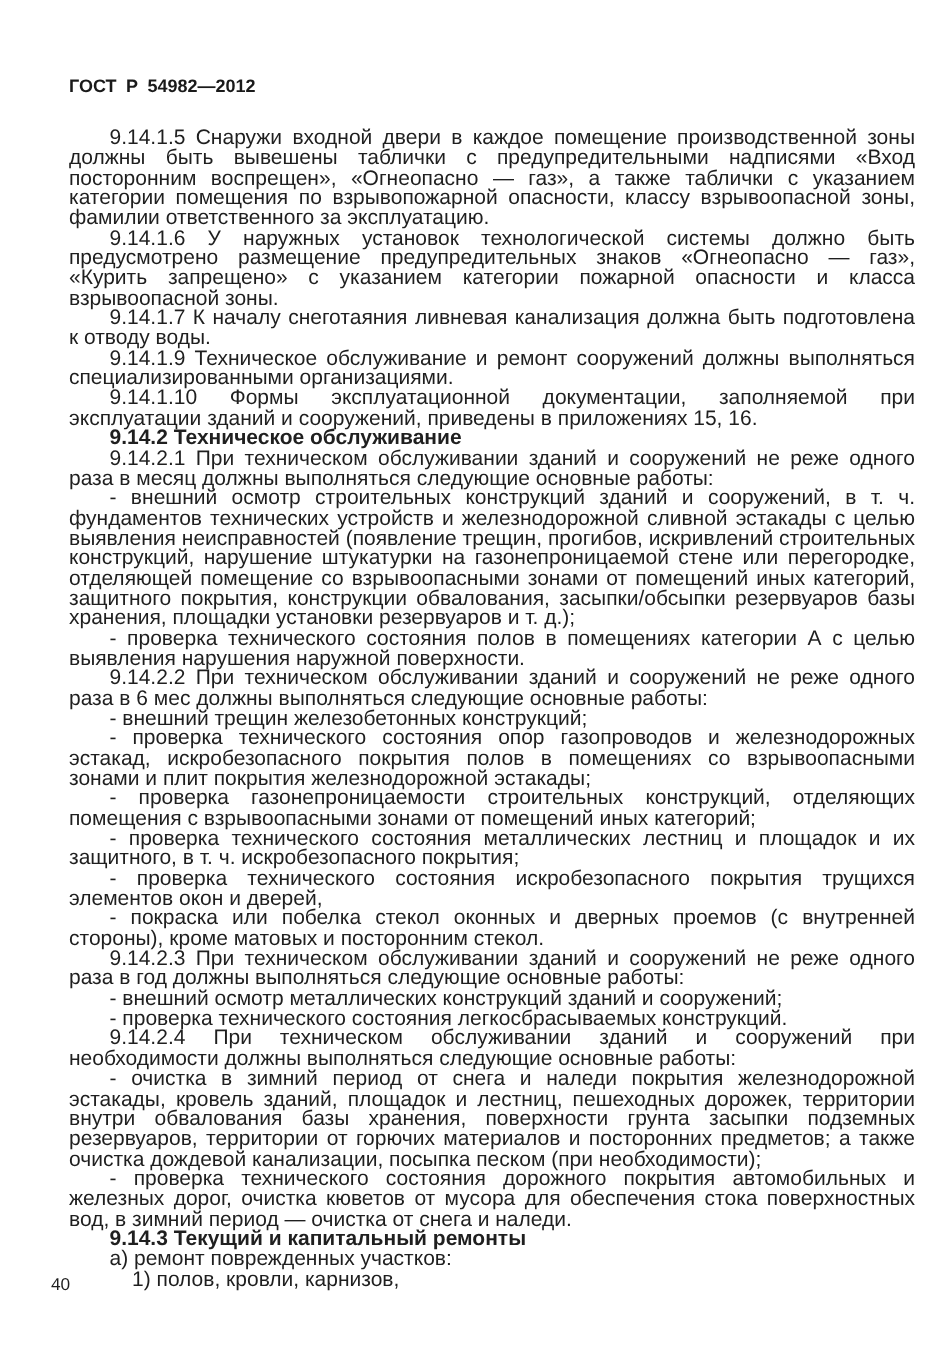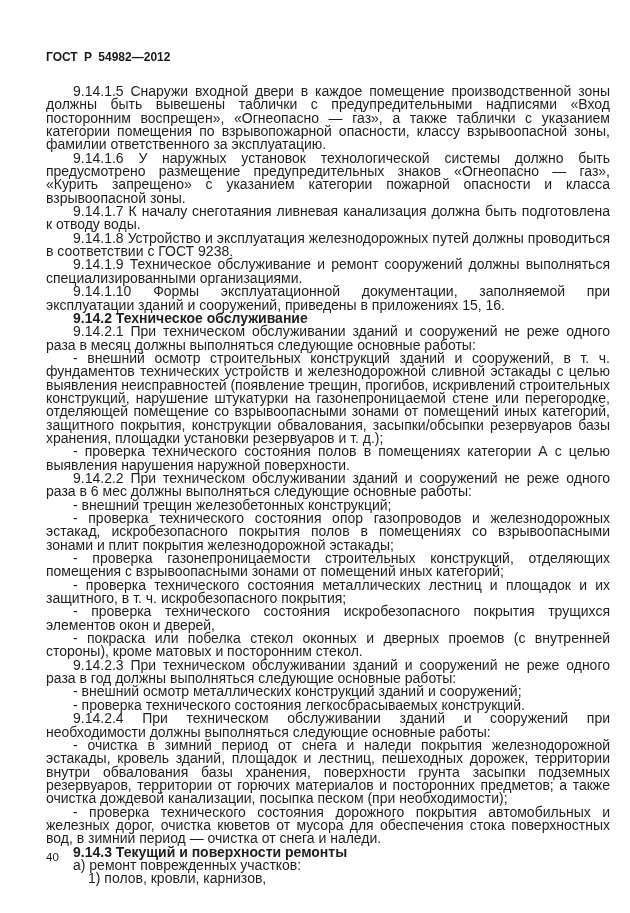--- a/index.html
+++ b/index.html
@@ -36,57 +36,56 @@
     text-indent: 27px;
   }
   .content p.bold {
     font-weight: bold;
   }
   .content p.num-item {
     text-indent: 42px;
   }
   .page-number {
     position: absolute;
-    left: 46px;
+    left: 34px;
     top: 851px;
     font-size: 11.5px;
     color: #1f1f1f;
   }
 </style>
 </head>
 <body>
 
 <div class="page">
 
   <div class="doc-header">ГОСТ Р 54982—2012</div>
 
   <div class="content">
     <p>9.14.1.5 Снаружи входной двери в каждое помещение производственной зоны должны быть вывешены таблички с предупредительными надписями «Вход посторонним воспрещен», «Огнеопасно — газ», а также таблички с указанием категории помещения по взрывопожарной опасности, классу взрывоопасной зоны, фамилии ответственного за эксплуатацию.</p>
     <p>9.14.1.6 У наружных установок технологической системы должно быть предусмотрено размещение предупредительных знаков «Огнеопасно — газ», «Курить запрещено» с указанием категории пожарной опасности и класса взрывоопасной зоны.</p>
     <p>9.14.1.7 К началу снеготаяния ливневая канализация должна быть подготовлена к отводу воды.</p>
-    <p>9.14.1.8 Устройство и эксплуатация железнодорожных путей должны проводиться в соответствии с ГОСТ 9238.</p>
     <p>9.14.1.9 Техническое обслуживание и ремонт сооружений должны выполняться специализированными организациями.</p>
     <p>9.14.1.10 Формы эксплуатационной документации, заполняемой при эксплуатации зданий и сооружений, приведены в приложениях 15, 16.</p>
     <p class="bold">9.14.2 Техническое обслуживание</p>
     <p>9.14.2.1 При техническом обслуживании зданий и сооружений не реже одного раза в месяц должны выполняться следующие основные работы:</p>
     <p>- внешний осмотр строительных конструкций зданий и сооружений, в т. ч. фундаментов технических устройств и железнодорожной сливной эстакады с целью выявления неисправностей (появление трещин, прогибов, искривлений строительных конструкций, нарушение штукатурки на газонепроницаемой стене или перегородке, отделяющей помещение со взрывоопасными зонами от помещений иных категорий, защитного покрытия, конструкции обвалования, засыпки/обсыпки резервуаров базы хранения, площадки установки резервуаров и т. д.);</p>
     <p>- проверка технического состояния полов в помещениях категории А с целью выявления нарушения наружной поверхности.</p>
     <p>9.14.2.2 При техническом обслуживании зданий и сооружений не реже одного раза в 6 мес должны выполняться следующие основные работы:</p>
     <p>- внешний трещин железобетонных конструкций;</p>
     <p>- проверка технического состояния опор газопроводов и железнодорожных эстакад, искробезопасного покрытия полов в помещениях со взрывоопасными зонами и плит покрытия железнодорожной эстакады;</p>
     <p>- проверка газонепроницаемости строительных конструкций, отделяющих помещения с взрывоопасными зонами от помещений иных категорий;</p>
     <p>- проверка технического состояния металлических лестниц и площадок и их защитного, в т. ч. искробезопасного покрытия;</p>
     <p>- проверка технического состояния искробезопасного покрытия трущихся элементов окон и дверей,</p>
     <p>- покраска или побелка стекол оконных и дверных проемов (с внутренней стороны), кроме матовых и посторонним стекол.</p>
     <p>9.14.2.3 При техническом обслуживании зданий и сооружений не реже одного раза в год должны выполняться следующие основные работы:</p>
     <p>- внешний осмотр металлических конструкций зданий и сооружений;</p>
     <p>- проверка технического состояния легкосбрасываемых конструкций.</p>
     <p>9.14.2.4 При техническом обслуживании зданий и сооружений при необходимости должны выполняться следующие основные работы:</p>
     <p>- очистка в зимний период от снега и наледи покрытия железнодорожной эстакады, кровель зданий, площадок и лестниц, пешеходных дорожек, территории внутри обвалования базы хранения, поверхности грунта засыпки подземных резервуаров, территории от горючих материалов и посторонних предметов; а также очистка дождевой канализации, посыпка песком (при необходимости);</p>
     <p>- проверка технического состояния дорожного покрытия автомобильных и железных дорог, очистка кюветов от мусора для обеспечения стока поверхностных вод, в зимний период — очистка от снега и наледи.</p>
-    <p class="bold">9.14.3 Текущий и поверхности ремонты</p>
+    <p class="bold">9.14.3 Текущий и капитальный ремонты</p>
     <p>а) ремонт поврежденных участков:</p>
     <p class="num-item">1) полов, кровли, карнизов,</p>
   </div>
 
   <div class="page-number">40</div>
 
 </div>
 
 </body></html>

